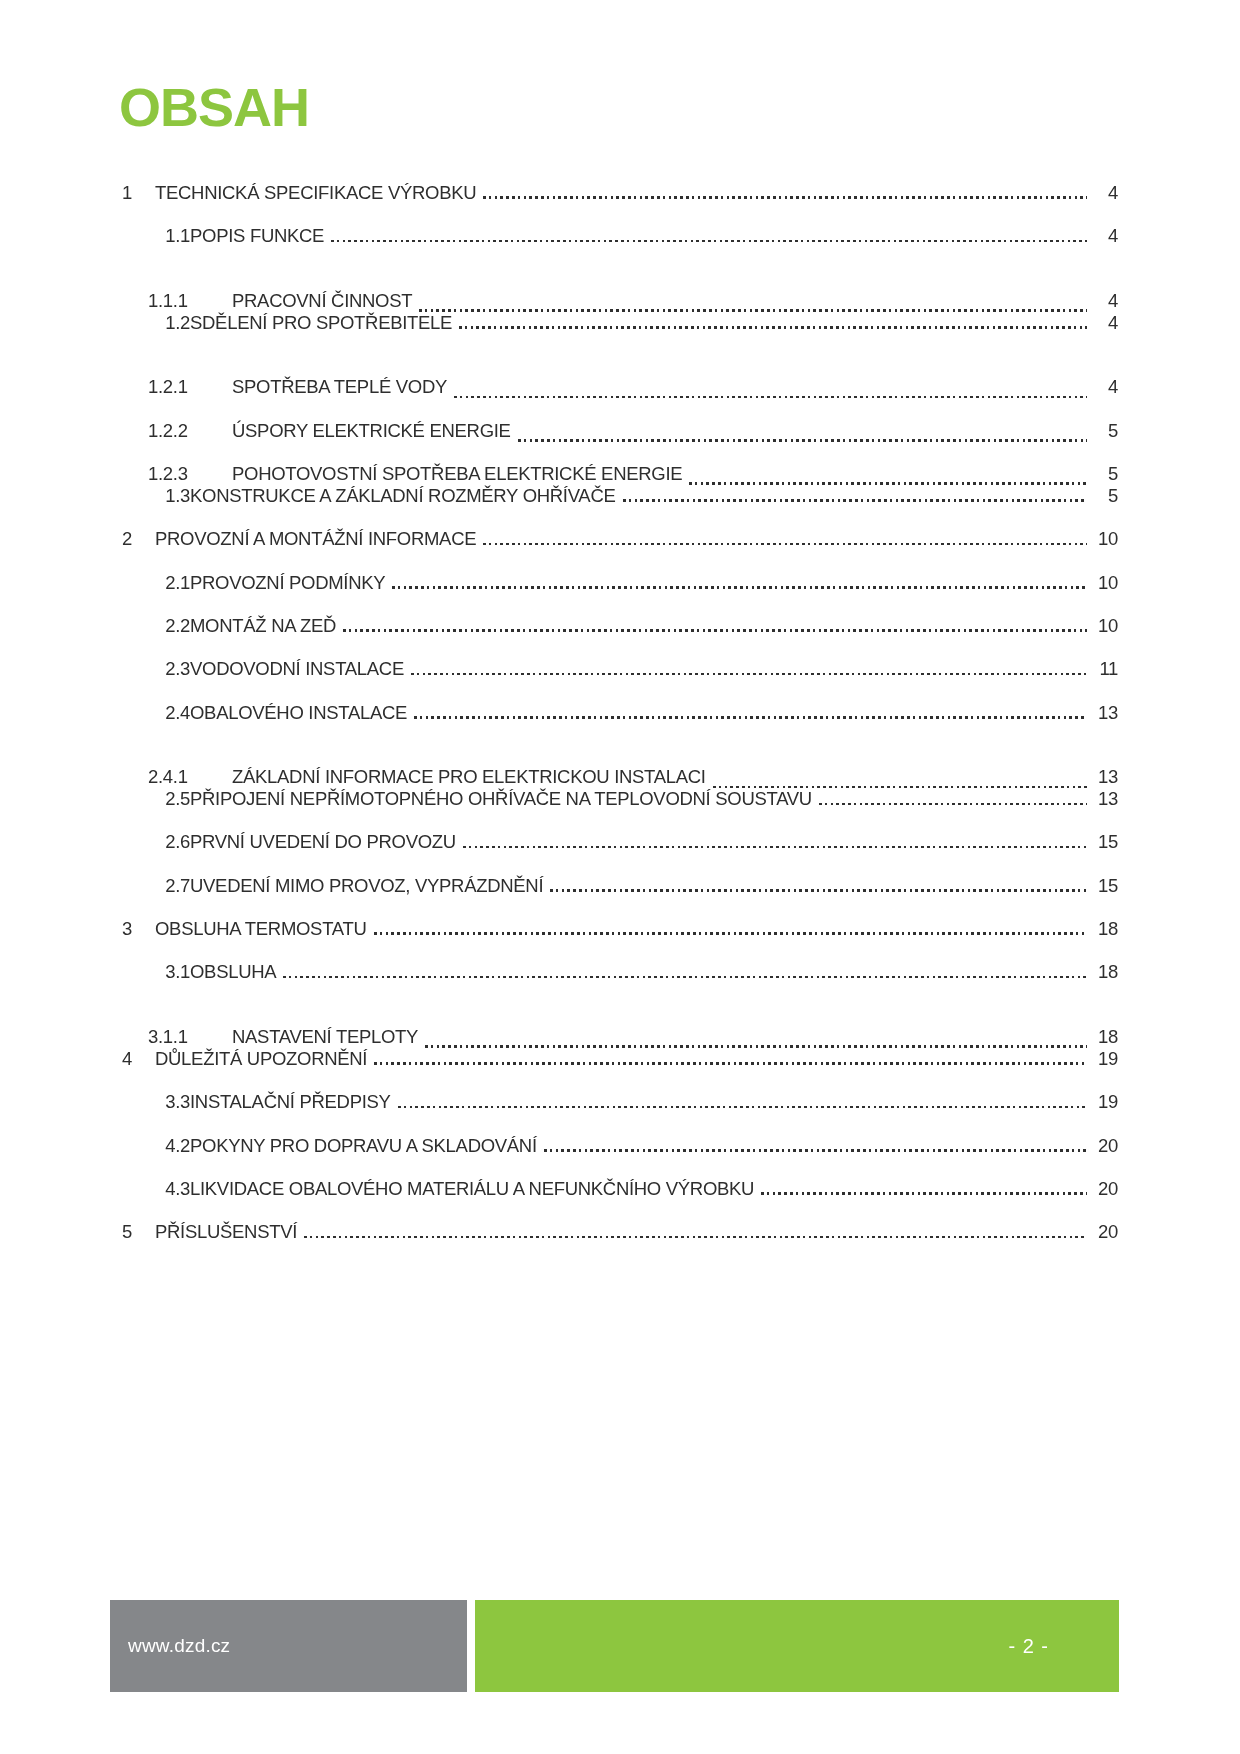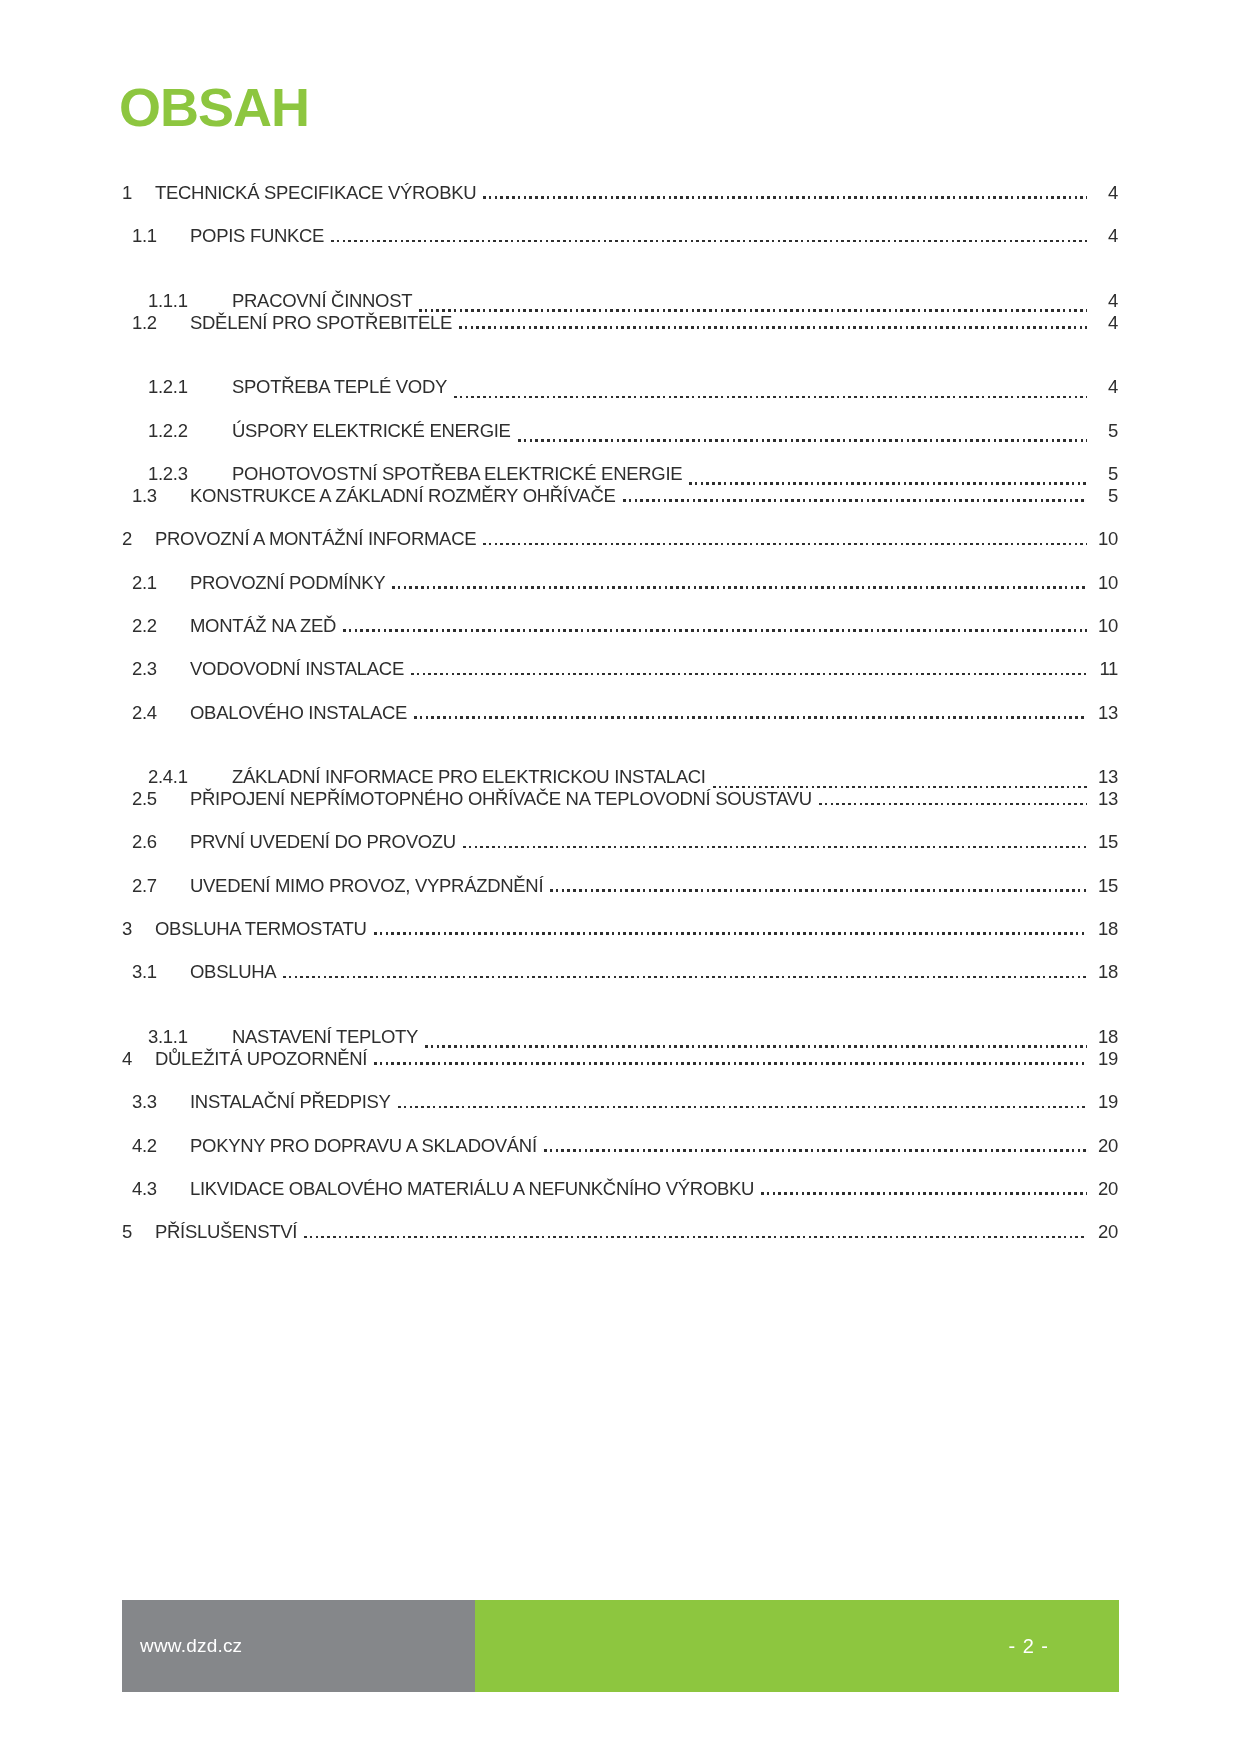--- a/index.html
+++ b/index.html
@@ -35,21 +35,21 @@
     font-size: 18.5px;
     letter-spacing: -0.3px;
     color: var(--text-color, #2e2e2e);
     white-space: nowrap;
     cursor: pointer;
   }
   .toc-num { flex: 0 0 auto; }
   .level-1 { padding-left: 0; }
   .level-1 .toc-num { width: 33px; }
   .level-2 { padding-left: 10px; }
-  .level-2 .toc-num { width: 58px; }
+  .level-2 .toc-num { width: 58px; text-align: right; }
   .level-3 { padding-left: 26px; align-items: flex-end; }
   .level-3 .toc-num { width: 84px; }
   .toc-label { flex: 0 0 auto; }
   .toc-dots {
     flex: 1 1 auto;
     height: 2.6px;
     margin: 0 5px 0 7px;
     background: repeating-linear-gradient(
       to right,
       var(--dot-color, #2f2f2f) 0px,
@@ -72,21 +72,20 @@
   }
   .footer-gray {
     position: absolute;
     left: 110px;
     top: 0;
     width: 357px;
     height: 92px;
     background: var(--footer-gray, #85878a);
     display: flex;
     align-items: center;
-    margin-left: 12px;
   }
   .footer-gray span {
     color: #ffffff;
     font-size: 19px;
     padding-left: 18px;
     letter-spacing: 0.2px;
   }
   .footer-green {
     position: absolute;
     left: 475px;

